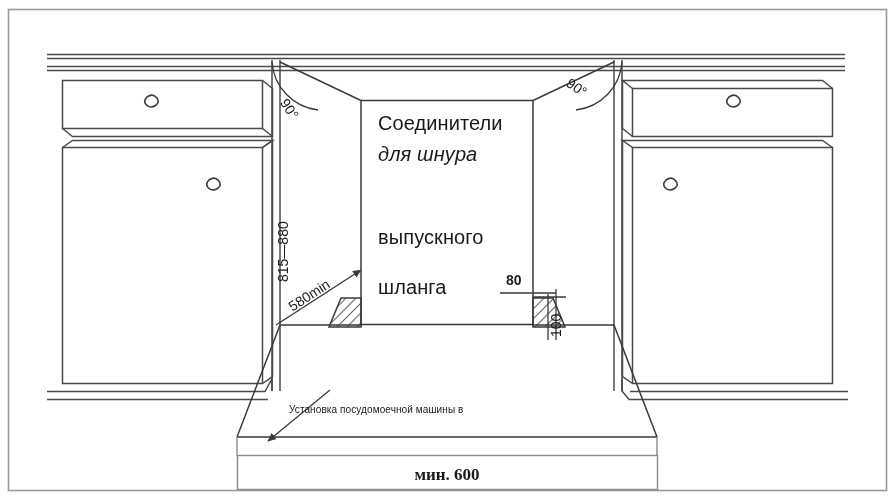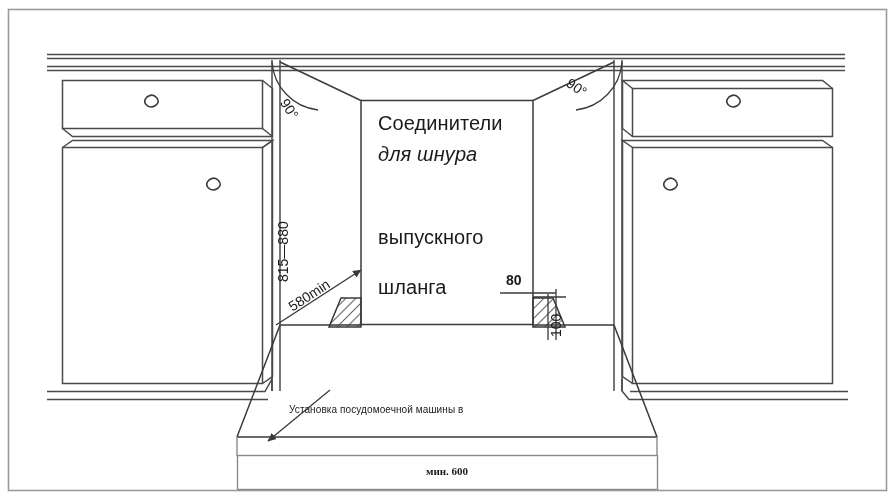--- a/index.html
+++ b/index.html
@@ -30,21 +30,21 @@
   }
   .center-note {
     font-size: 20px;
     letter-spacing: 0.1px;
   }
   .caption {
     font-size: 10px;
     letter-spacing: 0.1px;
   }
   .dim-bold {
-    font-size: 11px;
+    font-size: 17px;
     font-weight: bold;
     font-family: "Liberation Serif", serif;
   }
   .dim-small {
     font-size: 14px;
     font-family: "Liberation Sans", sans-serif;
   }
   .dim-rot {
     transform-origin: 0 0;
   }

